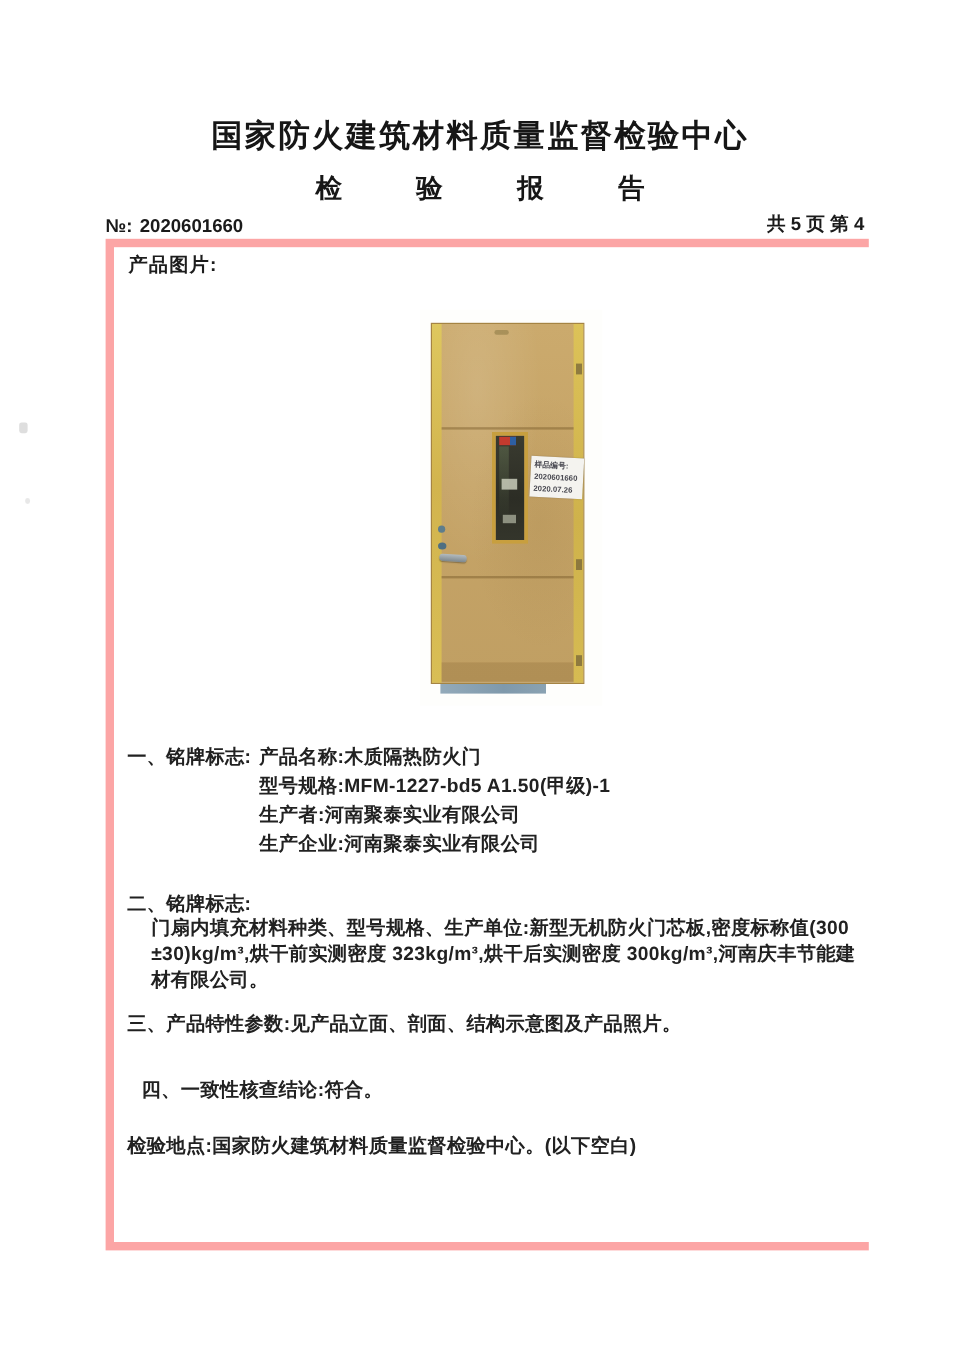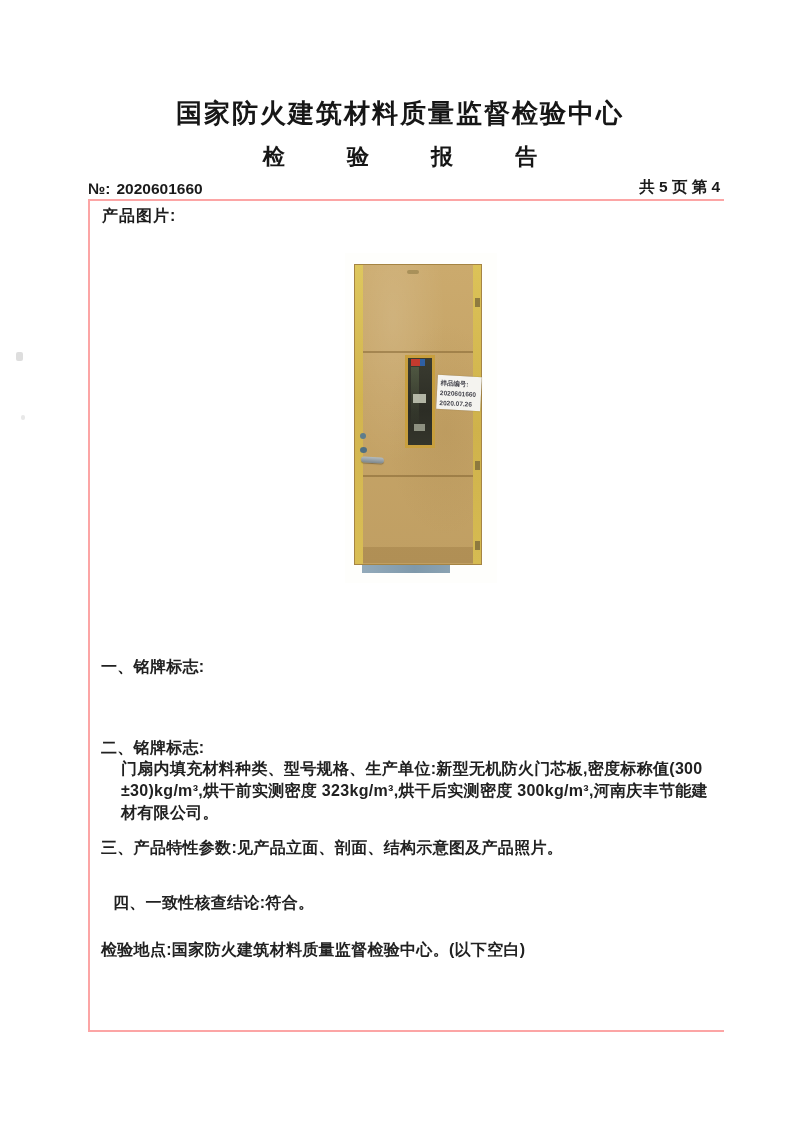--- a/index.html
+++ b/index.html
@@ -16,26 +16,26 @@
     font-size:22px;font-weight:700;letter-spacing:28px;color:#161616;
   }
   .meta-row{
     position:absolute;top:177px;left:88px;width:652px;
     display:flex;justify-content:space-between;align-items:flex-end;
     font-size:15.5px;font-weight:600;color:#1a1a1a;
   }
   .meta-left{display:flex;gap:6px;}
   .main-box{
     position:absolute;left:88px;top:199px;width:648px;height:829px;
-    border:2px solid #fca5a5;background:#ffffff;
+    border:7px solid #fca5a5;background:#ffffff;
   }
   .photo-label{position:absolute;left:12px;top:5px;font-size:16px;font-weight:700;letter-spacing:1px;}
   .sec{position:absolute;font-size:16px;font-weight:600;letter-spacing:.3px;color:#212121;white-space:nowrap;}
   .sec-flex{display:flex;align-items:flex-start;}
-  .sec-heading{flex:0 0 110px;white-space:nowrap;margin-top:40px;}
+  .sec-heading{flex:0 0 110px;white-space:nowrap;}
   .sec-items div{line-height:24px;white-space:nowrap;}
   .para div{line-height:22px;white-space:nowrap;}
   .sec1{left:11px;top:414px;line-height:24px;}
   .sec2-head{left:11px;top:537px;}
   .sec2-para{left:31px;top:557px;}
   .sec3{left:11px;top:637px;text-align:center;}
   .sec4{left:11px;top:692px;margin-left:12px;}
   .footer-line{left:11px;top:739px;}
 
   
@@ -132,20 +132,26 @@
       <div class="sample-tag">
         <div>样品编号:</div>
         <div>2020601660</div>
         <div>2020.07.26</div>
       </div>
       <div class="floor-strip"></div>
     </div>
 
     <div class="sec sec1 sec-flex">
       <span class="sec-heading">一、铭牌标志:</span>
+      <div class="sec-items">
+        <div>产品名称:木质隔热防火门</div>
+        <div>型号规格:MFM-1227-bd5 A1.50(甲级)-1</div>
+        <div>生产者:河南聚泰实业有限公司</div>
+        <div>生产企业:河南聚泰实业有限公司</div>
+      </div>
     </div>
 
     <div class="sec sec2-head">二、铭牌标志:</div>
     <div class="sec sec2-para para">
       <div>门扇内填充材料种类、型号规格、生产单位:新型无机防火门芯板,密度标称值(300</div>
       <div>±30)kg/m³,烘干前实测密度 323kg/m³,烘干后实测密度 300kg/m³,河南庆丰节能建</div>
       <div>材有限公司。</div>
     </div>
 
     <div class="sec sec3">三、产品特性参数:见产品立面、剖面、结构示意图及产品照片。</div>

